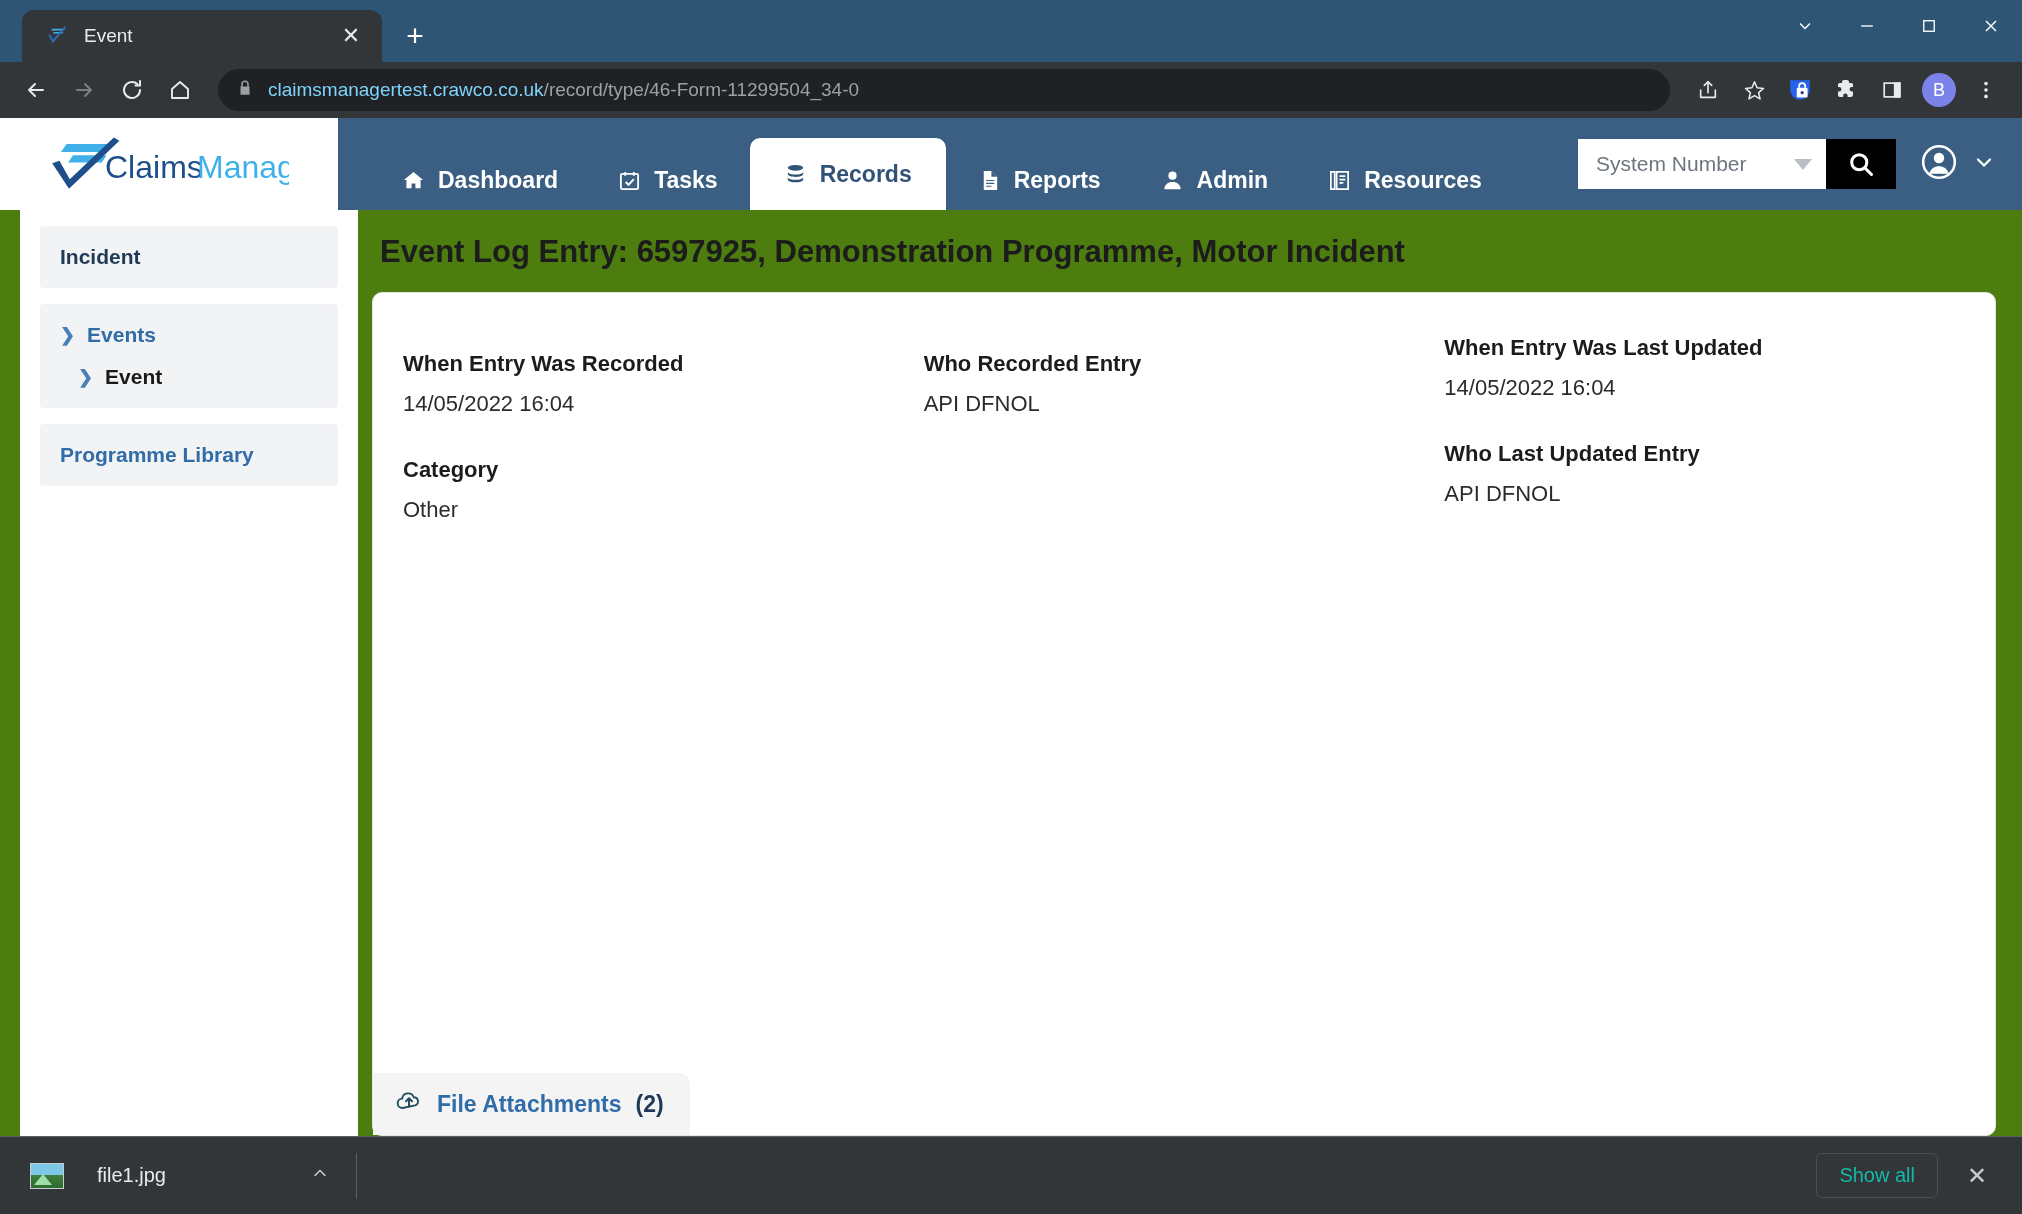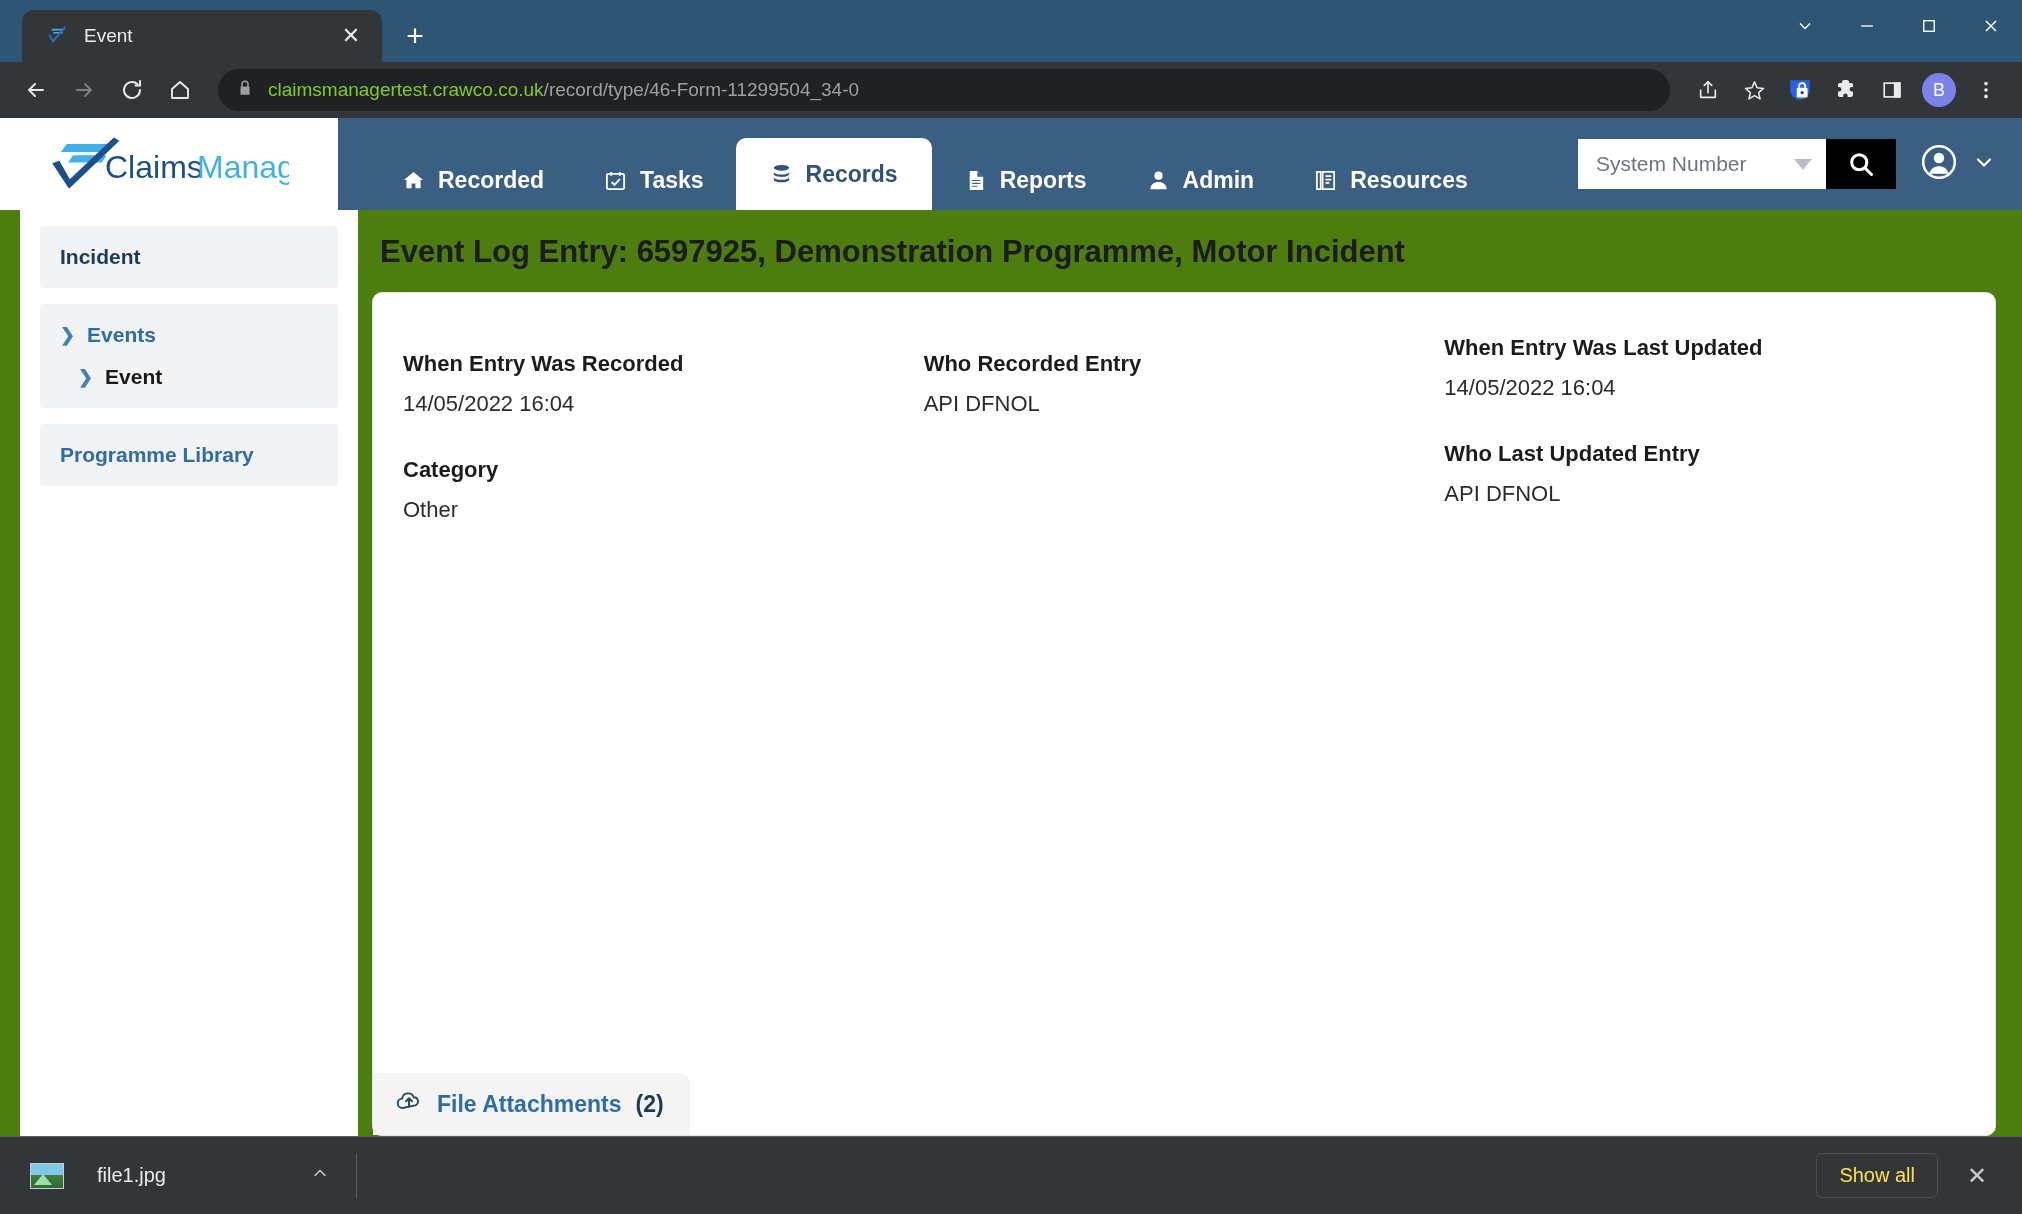--- a/index.html
+++ b/index.html
@@ -94,21 +94,21 @@
     display: flex; align-items: center;
     padding: 0 18px;
     gap: 14px;
     min-width: 0;
   }
   .omnibox-url {
     font-size: 19px;
     color: #9aa0a6;
     white-space: nowrap; overflow: hidden; text-overflow: ellipsis;
   }
-  .omnibox-url b { color: #84cc16; font-weight: 400; }
+  .omnibox-url b { color: #7dd3fc; font-weight: 400; }
   .tb-right { display: flex; align-items: center; gap: 2px; }
   .tb-icon {
     width: 44px; height: 44px;
     display: flex; align-items: center; justify-content: center;
     color: #e8eaed;
   }
   .avatar-b {
     width: 34px; height: 34px; border-radius: 50%;
     background: #7b83eb; color: #fff;
     display: flex; align-items: center; justify-content: center;
@@ -320,21 +320,21 @@
     color: #e8eaed; font-size: 20px;
     white-space: nowrap; overflow: hidden; text-overflow: ellipsis;
   }
   .dl-chev { color: #c7cace; font-size: 18px; }
   .dl-divider {
     width: 1px; height: 46px; background: #5b6064;
     flex: 0 0 auto;
   }
   .dl-spacer { flex: 1 1 auto; }
   .showall {
-    color: #fde047; font-size: 20px;
+    color: #14b8a6; font-size: 20px;
     border: 1px solid #4a4f53;
     border-radius: 6px;
     padding: 10px 22px;
     margin-right: 16px;
   }
   .dl-close {
     width: 46px; height: 46px;
     display: flex; align-items: center; justify-content: center;
     color: #c7cace; font-size: 24px;
     margin-right: 22px;
@@ -472,21 +472,21 @@
         </svg>
       </div>
 
       <div class="nav">
         <div class="navtab">
           <span class="ic">
             <svg width="23" height="23" viewBox="0 0 24 24" fill="currentColor">
                 <path d="M12 3 L2 11.5 H4.6 V20 H10 V15 H14 V20 H19.4 V11.5 H22 Z"></path>
               </svg>
           </span>
-          <span>Recorded</span>
+          <span>Dashboard</span>
         </div>
         <div class="navtab">
           <span class="ic">
             <svg width="23" height="23" viewBox="0 0 24 24" fill="none" stroke="currentColor" stroke-width="1.9">
                 <rect x="3" y="5" width="18" height="16" rx="1.5"></rect>
                 <path d="M7.5 3 V7 M16.5 3 V7"></path>
                 <path d="M8 13.5 L11 16.5 L16.5 10.5" stroke-width="2.1"></path>
               </svg>
           </span>
           <span>Tasks</span>

